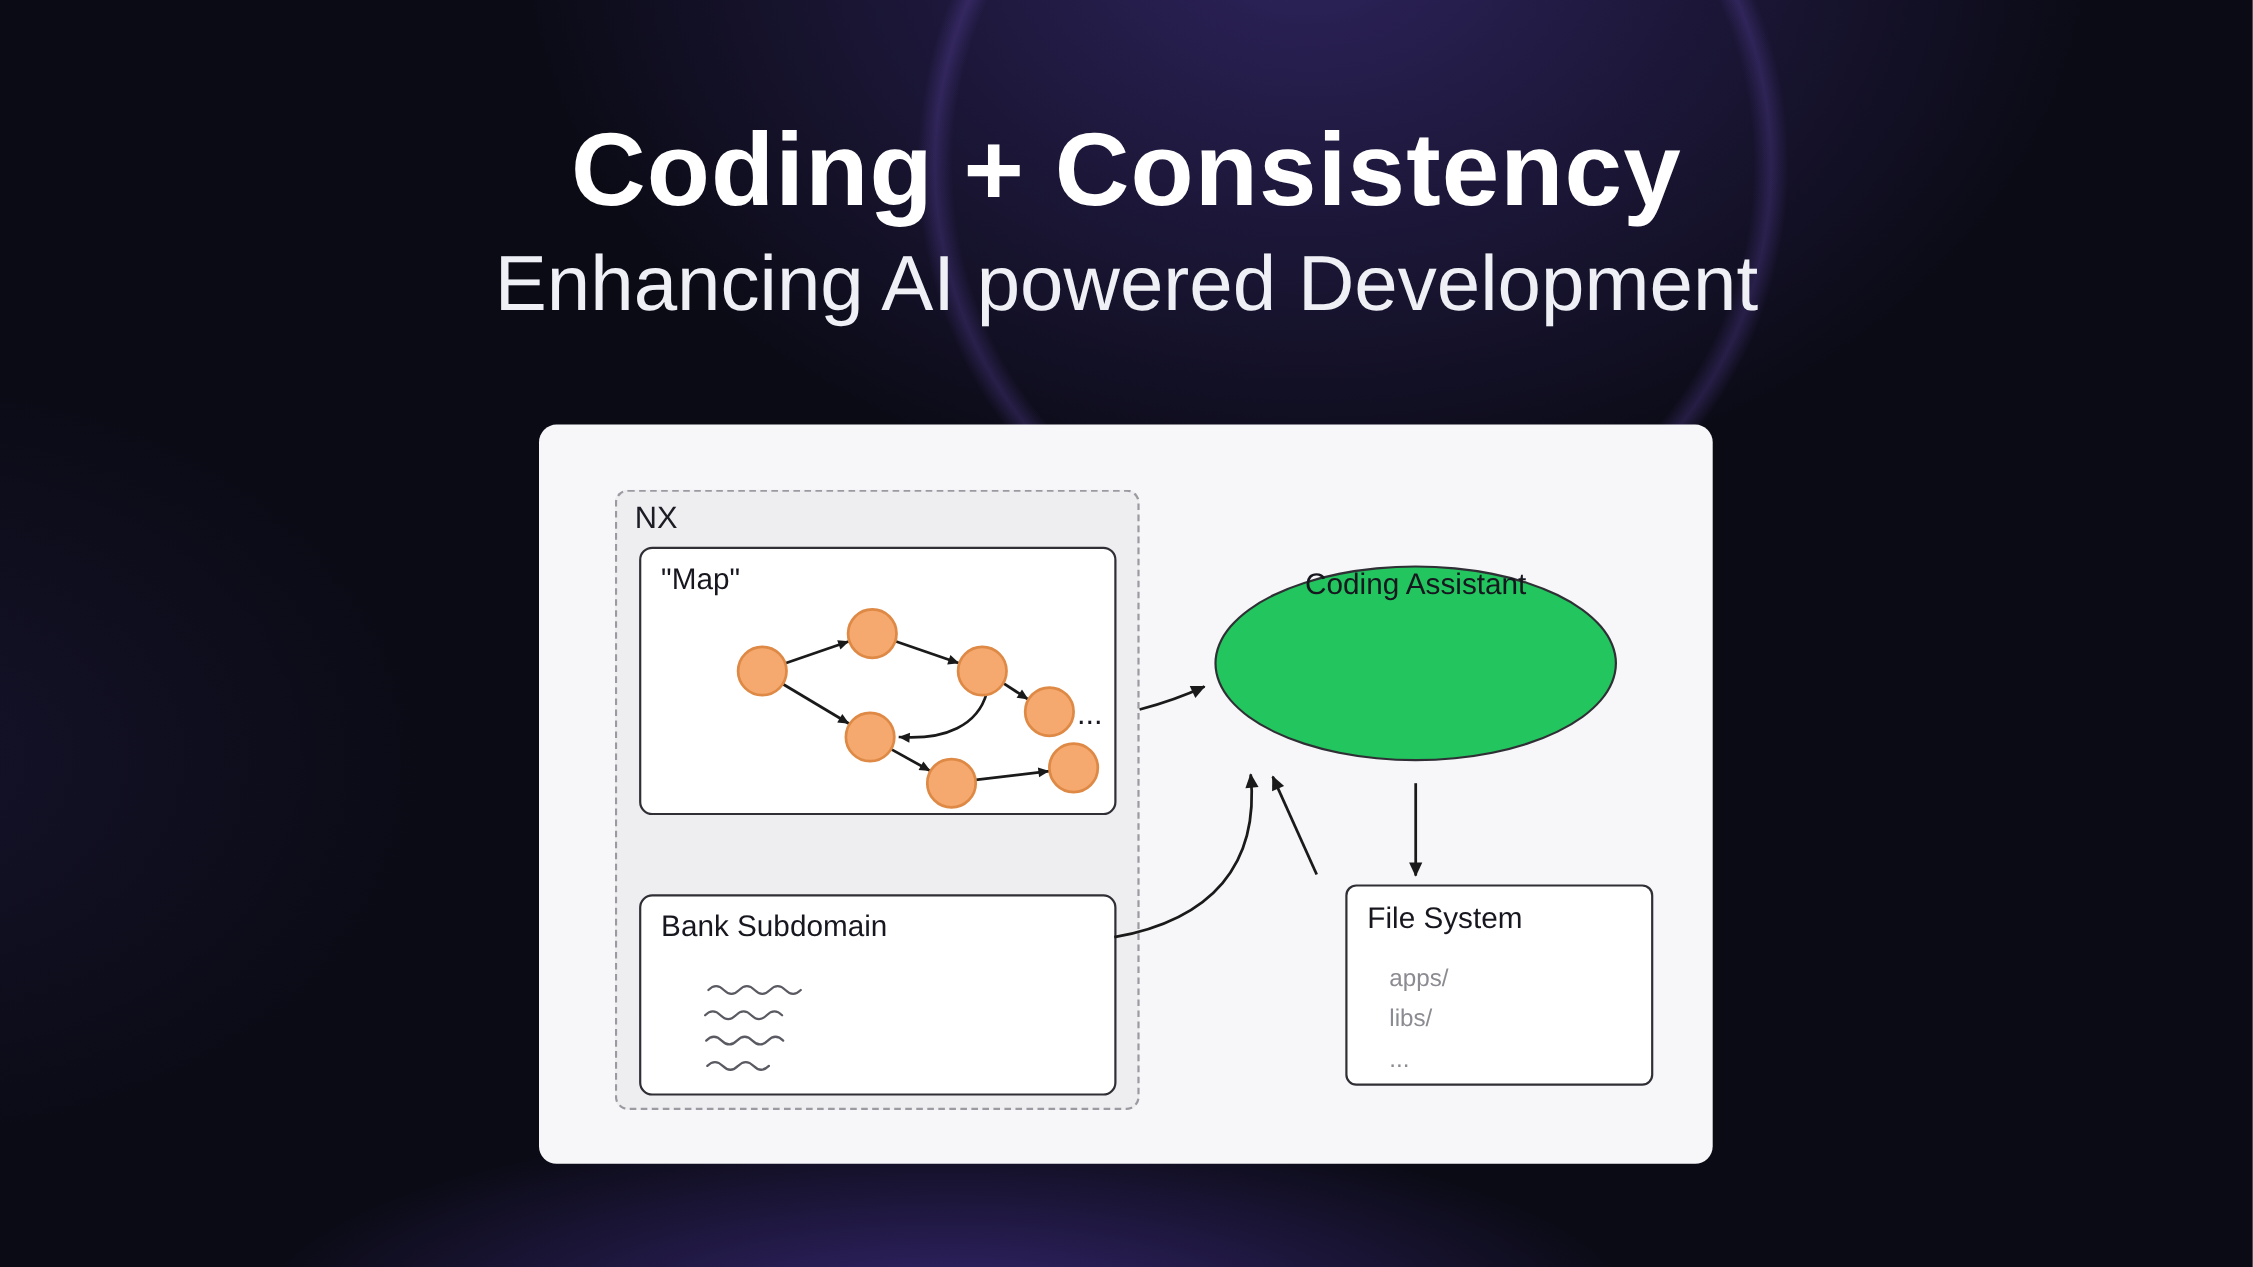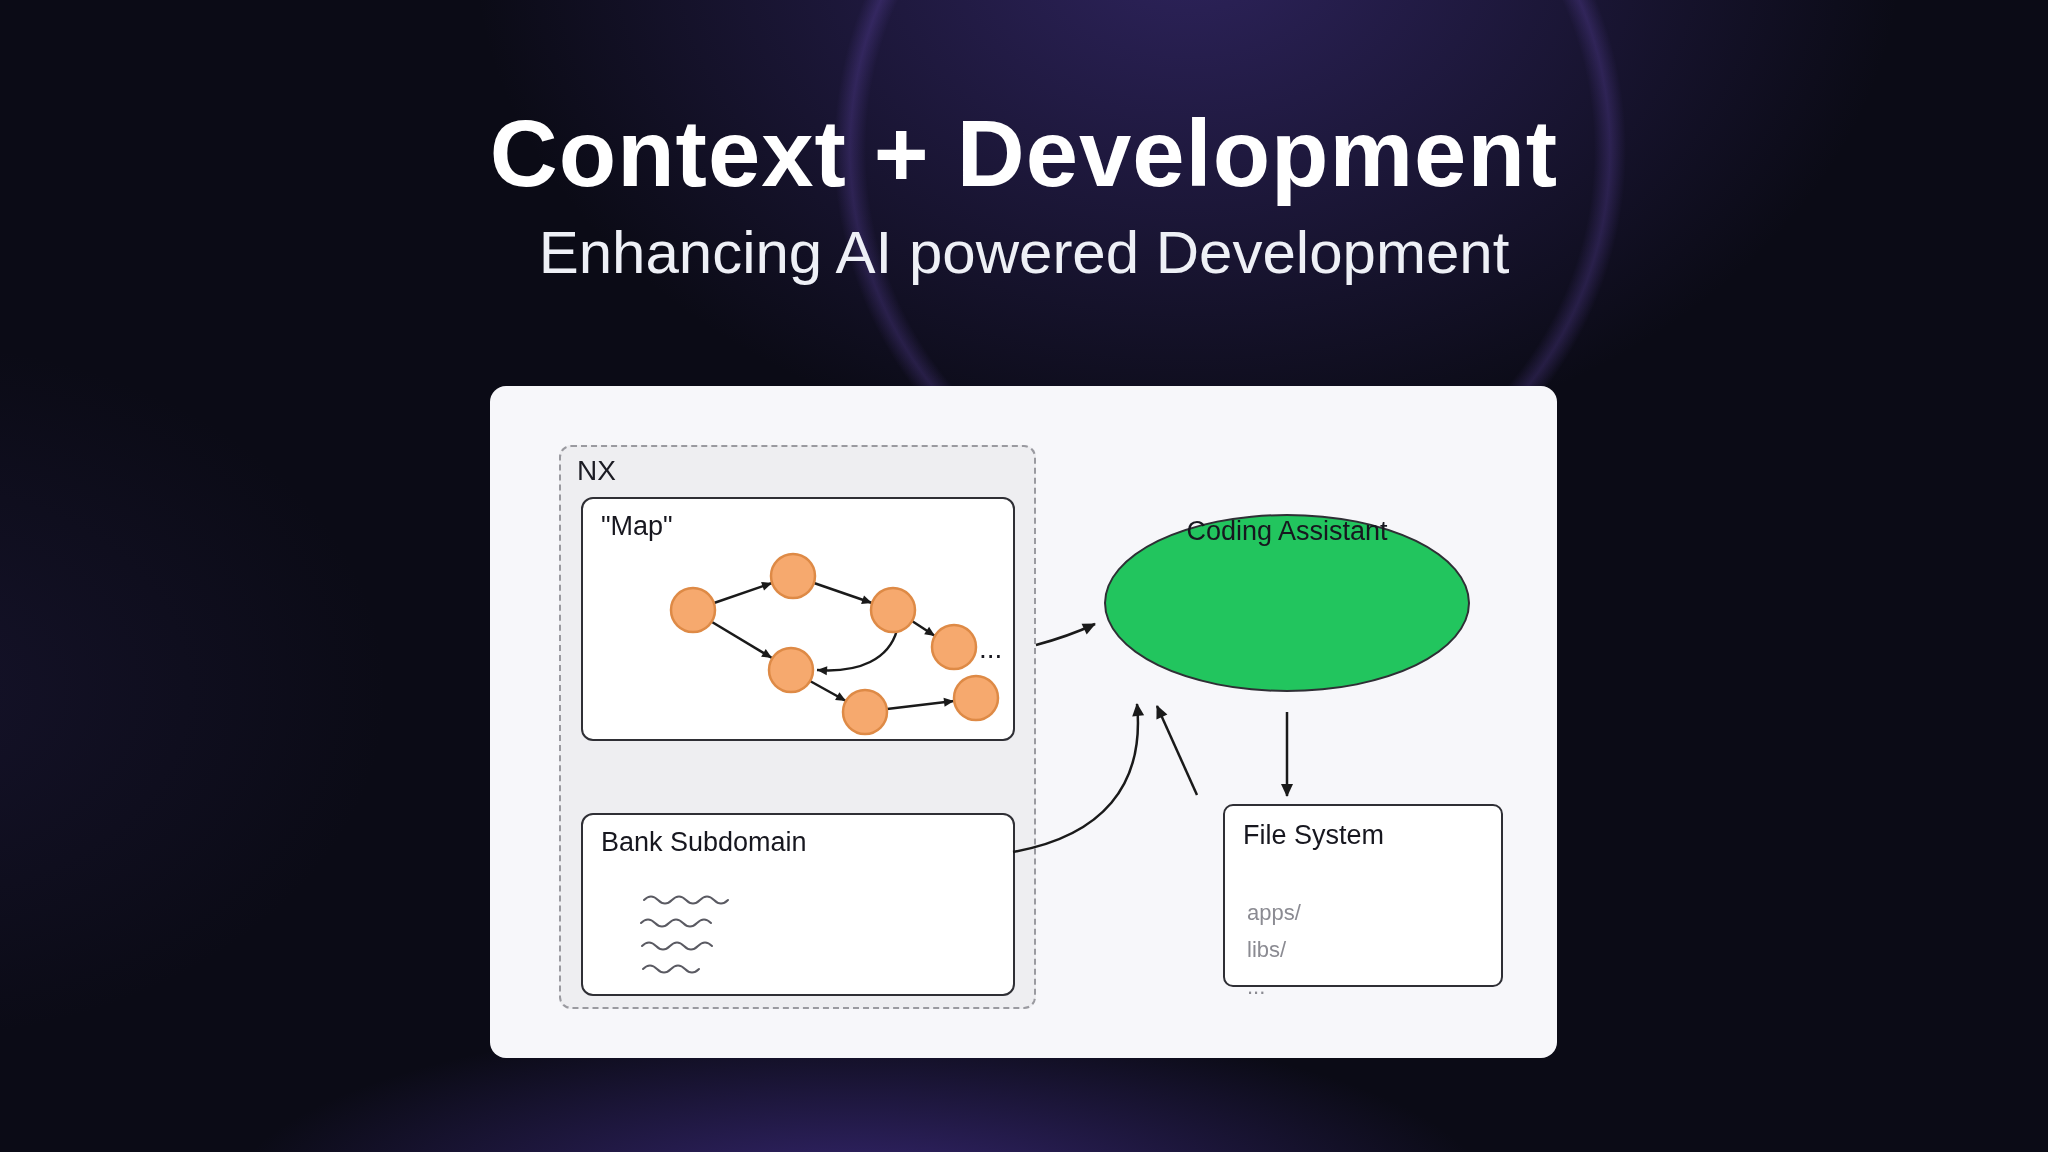--- a/index.html
+++ b/index.html
@@ -28,21 +28,21 @@
     font-weight: 700;
     color: #ffffff;
     letter-spacing: 1px;
   }
   .subtitle {
     position: absolute;
     top: 218px;
     left: 0;
     width: 100%;
     text-align: center;
-    font-size: 60px;
+    font-size: 71px;
     font-weight: 400;
     color: #eef0f6;
   }
 
   .panel {
     position: absolute;
     left: 490px;
     top: 386px;
     width: 1067px;
     height: 672px;
@@ -128,35 +128,34 @@
   .fs-label {
     position: absolute;
     top: 14px;
     left: 18px;
     font-size: 27px;
     color: #17171f;
   }
   .fs-entries {
     position: absolute;
     top: 64px;
-    left: 22px;
-    margin-top: 24px;
+    left: 38px;
   }
   .fs-entry {
     font-size: 22px;
     color: #8b8b92;
     line-height: 37px;
   }
 </style>
 </head>
 <body>
 
 <div class="slide">
 
-  <h1 class="title">Context + Development</h1>
+  <h1 class="title">Coding + Consistency</h1>
   <h2 class="subtitle">Enhancing AI powered Development</h2>
 
   <div class="panel">
 
     <div class="nx-container">
       <div class="nx-label">NX</div>
 
       <div class="inner-box map-box">
         <div class="box-label">"Map"</div>
         <svg class="graph-svg" width="434" height="244" viewBox="0 0 434 244">

